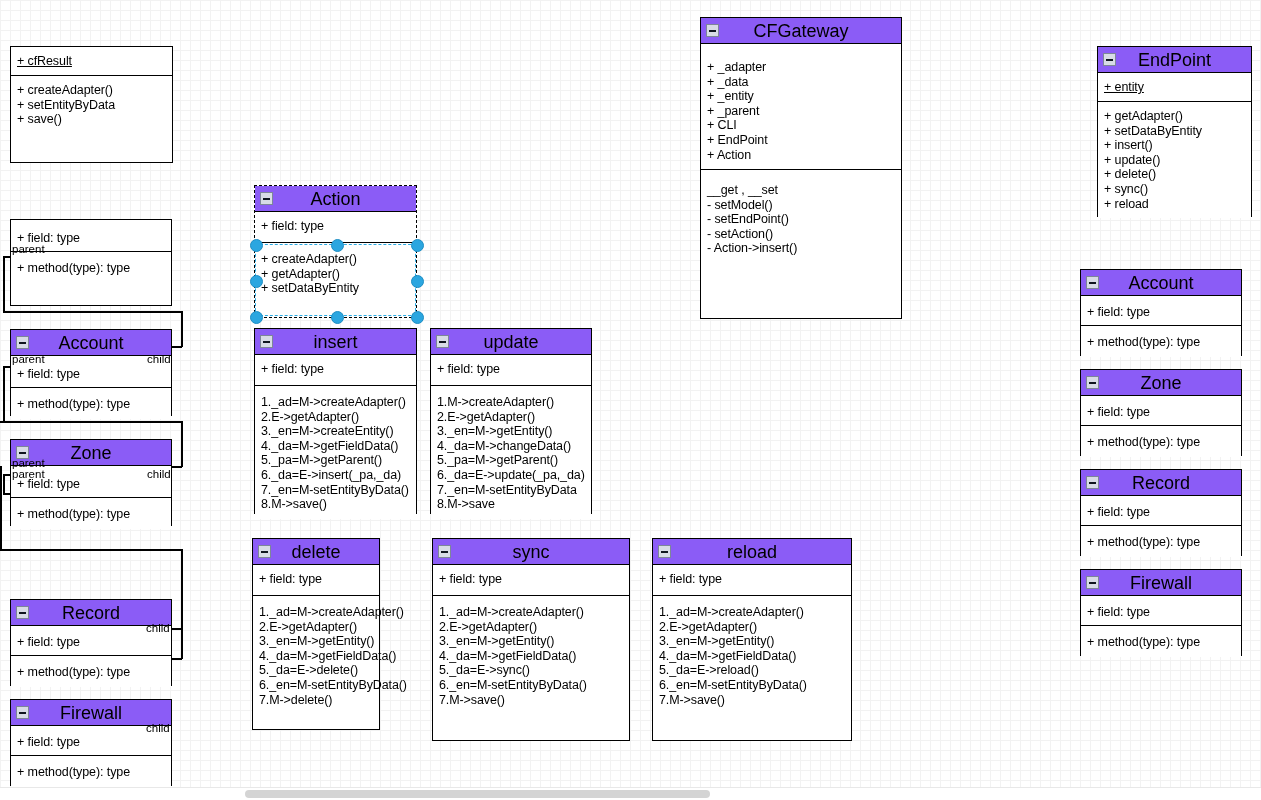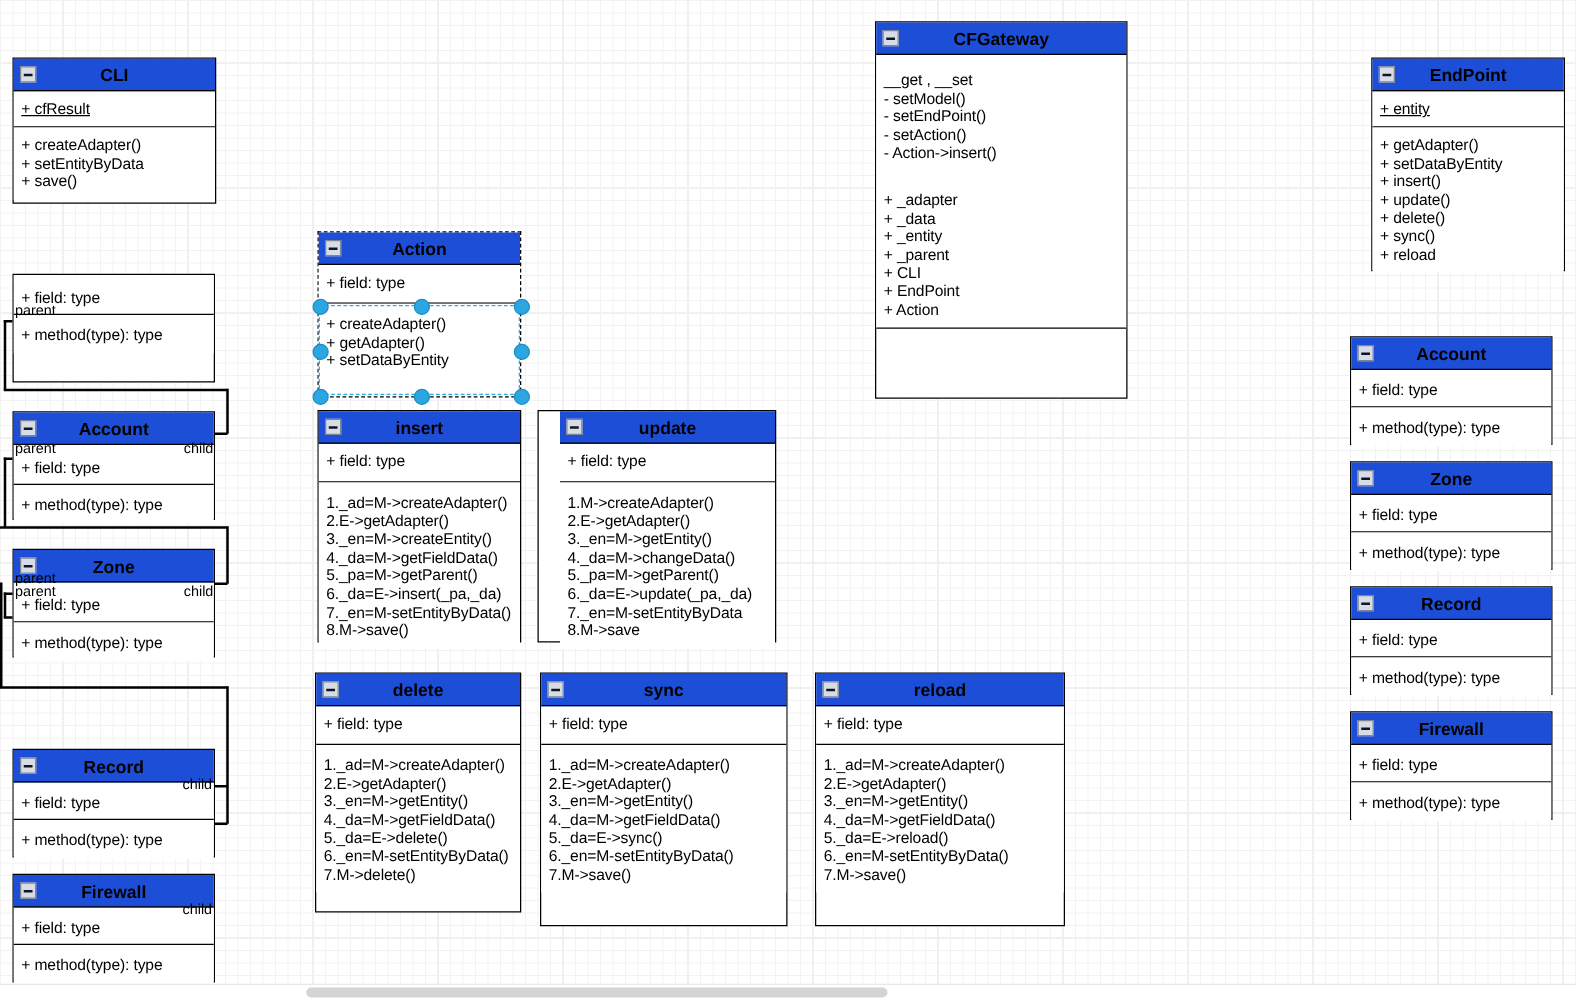--- a/index.html
+++ b/index.html
@@ -37,23 +37,23 @@
     color: #000000;
     z-index: 10;
   }
   .uml .hdr {
     position: relative;
     box-sizing: border-box;
     height: 26px;
     line-height: 26px;
     border-bottom: 1.6px solid #000000;
     text-align: center;
-    font-weight: bold;
-    font-size: 14px;
-    background: #1d4ed8;
+    font-weight: normal;
+    font-size: 18px;
+    background: #8b5cf6;
     white-space: nowrap;
   }
   .uml .minus {
     position: absolute;
     left: 5px;
     top: 6px;
     width: 13px;
     height: 13px;
     box-sizing: border-box;
     border: 1px solid #7d8699;
@@ -175,54 +175,50 @@
   <div class="conn-label" style="left:12px; top:243px;">parent</div>
   <div class="conn-label" style="left:12px; top:353px;">parent</div>
   <div class="conn-label" style="left:147px; top:353px;">child</div>
   <div class="conn-label" style="left:12px; top:457px;">parent</div>
   <div class="conn-label" style="left:12px; top:468px;">parent</div>
   <div class="conn-label" style="left:147px; top:468px;">child</div>
   <div class="conn-label" style="left:146px; top:622px;">child</div>
   <div class="conn-label" style="left:146px; top:722px;">child</div>
 
   <div class="uml" style="left:10px; top:46px; width:163px; height:117px;">
-    <div class="hdr">
-      <span class="minus"></span>
-      <span>CLI</span>
-    </div>
     <div class="compartment" style="height:29px;text-decoration:underline;">
       <div class="row">+ cfResult</div>
     </div>
     <div class="compartment last">
       <div class="row">+ createAdapter()</div>
       <div class="row">+ setEntityByData</div>
       <div class="row">+ save()</div>
     </div>
   </div>
 
   <div class="uml" style="left:700px; top:17px; width:202px; height:302px;">
     <div class="hdr">
       <span class="minus"></span>
       <span>CFGateway</span>
-    </div>
-    <div class="compartment last" style="padding-top:13px;">
-      <div class="row">__get , __set</div>
-      <div class="row">- setModel()</div>
-      <div class="row">- setEndPoint()</div>
-      <div class="row">- setAction()</div>
-      <div class="row">- Action-&gt;insert()</div>
     </div>
     <div class="compartment" style="height:126px; padding-top:16px;">
       <div class="row">+ _adapter</div>
       <div class="row">+ _data</div>
       <div class="row">+ _entity</div>
       <div class="row">+ _parent</div>
       <div class="row">+ CLI</div>
       <div class="row">+ EndPoint</div>
       <div class="row">+ Action</div>
+    </div>
+    <div class="compartment last" style="padding-top:13px;">
+      <div class="row">__get , __set</div>
+      <div class="row">- setModel()</div>
+      <div class="row">- setEndPoint()</div>
+      <div class="row">- setAction()</div>
+      <div class="row">- Action-&gt;insert()</div>
     </div>
   </div>
 
   <div class="uml" style="left:1073px; top:46px; width:155px; height:171px;margin-left:24px;">
     <div class="hdr">
       <span class="minus"></span>
       <span>EndPoint</span>
     </div>
     <div class="compartment" style="height:29px;text-decoration:underline;">
       <div class="row">+  entity</div>
@@ -276,41 +272,41 @@
       <div class="row">2.E-&gt;getAdapter()</div>
       <div class="row">3._en=M-&gt;createEntity()</div>
       <div class="row">4._da=M-&gt;getFieldData()</div>
       <div class="row">5._pa=M-&gt;getParent()</div>
       <div class="row">6._da=E-&gt;insert(_pa,_da)</div>
       <div class="row">7._en=M-setEntityByData()</div>
       <div class="row">8.M-&gt;save()</div>
     </div>
   </div>
 
-  <div class="uml" style="left:430px; top:328px; width:191px; height:186px;padding-left:17px;">
+  <div class="uml" style="left:430px; top:328px; width:162px; height:186px;">
     <div class="hdr">
       <span class="minus"></span>
       <span>update</span>
     </div>
     <div class="compartment" style="height:31px;">
       <div class="row">+ field: type</div>
     </div>
     <div class="compartment last" style="padding-top:9px;">
       <div class="row">1.M-&gt;createAdapter()</div>
       <div class="row">2.E-&gt;getAdapter()</div>
       <div class="row">3._en=M-&gt;getEntity()</div>
       <div class="row">4._da=M-&gt;changeData()</div>
       <div class="row">5._pa=M-&gt;getParent()</div>
       <div class="row">6._da=E-&gt;update(_pa,_da)</div>
       <div class="row">7._en=M-setEntityByData</div>
       <div class="row">8.M-&gt;save</div>
     </div>
   </div>
 
-  <div class="uml" style="left:252px; top:538px; width:165px; height:192px;">
+  <div class="uml" style="left:252px; top:538px; width:128px; height:192px;">
     <div class="hdr">
       <span class="minus"></span>
       <span>delete</span>
     </div>
     <div class="compartment" style="height:31px;">
       <div class="row">+ field: type</div>
     </div>
     <div class="compartment last" style="padding-top:9px;">
       <div class="row">1._ad=M-&gt;createAdapter()</div>
       <div class="row">2.E-&gt;getAdapter()</div>

